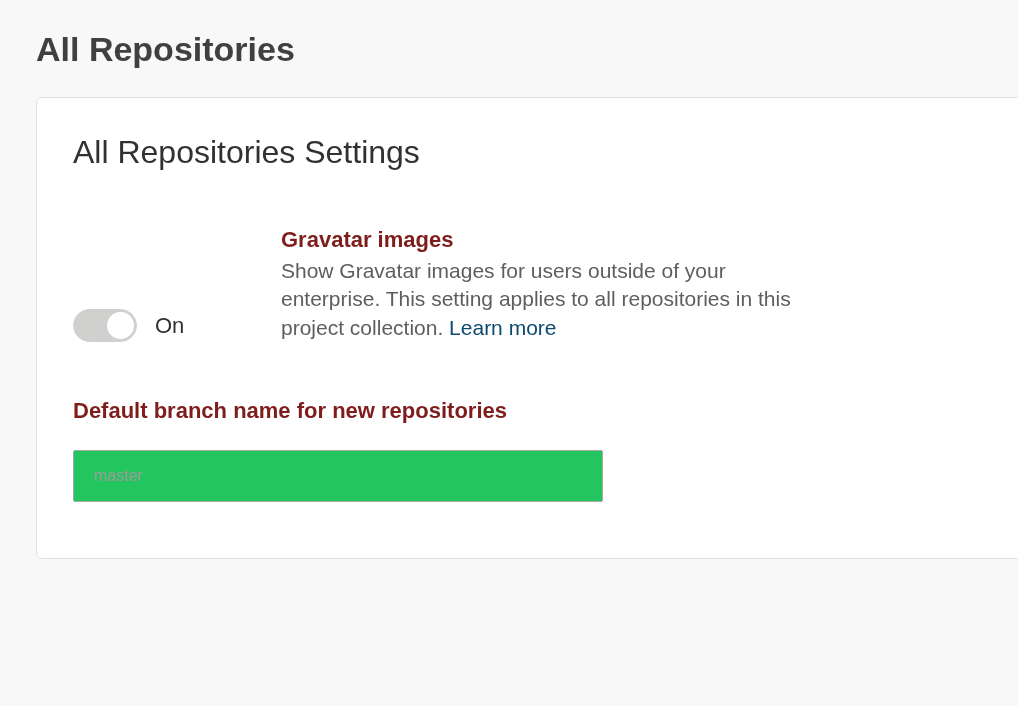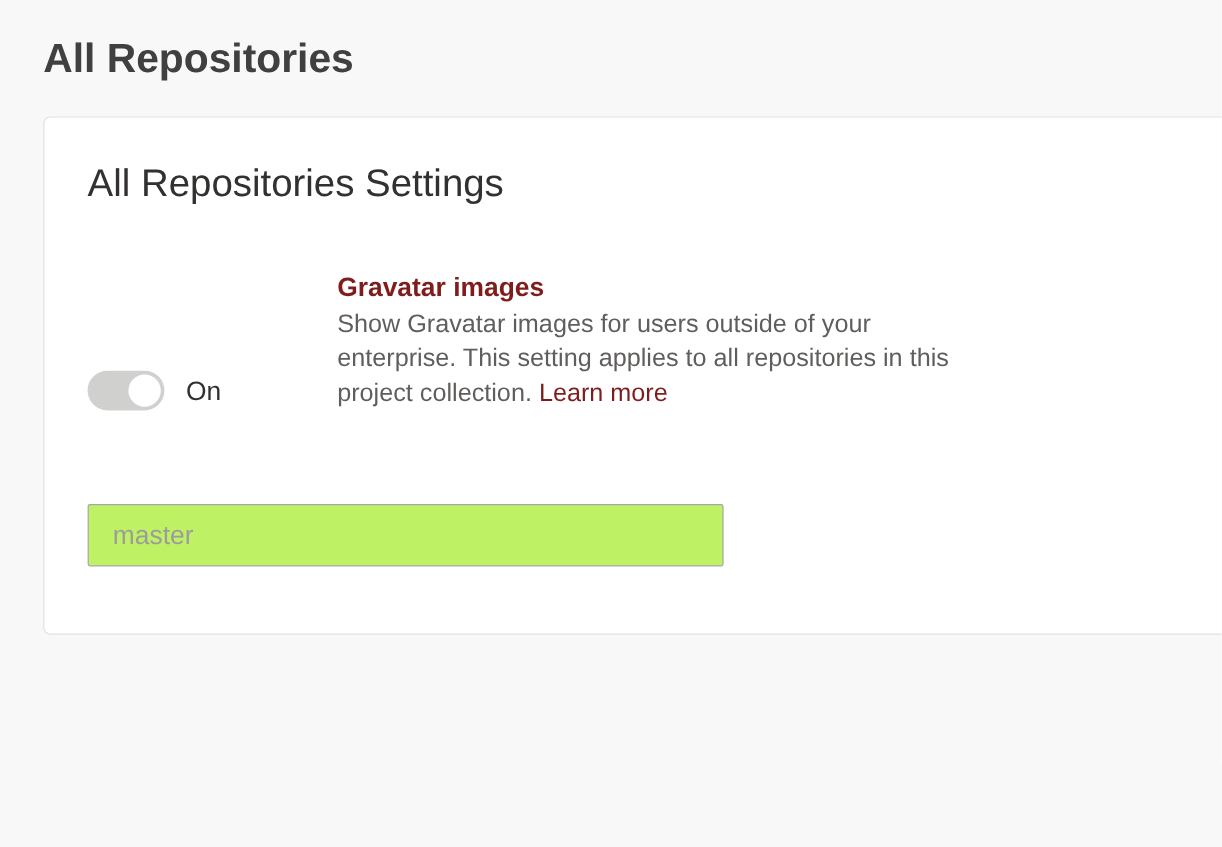--- a/index.html
+++ b/index.html
@@ -100,31 +100,31 @@
       font-weight: 700;
       color: #7f1d1d;
       margin-bottom: 4px;
     }
     .setting-desc {
       font-size: 21px;
       line-height: 1.35;
       color: #605e5c;
     }
     .learn-more {
-      color: #7f1d1d;
+      color: #0c4a6e;
       cursor: pointer;
       text-decoration: none;
     }
     .text-input {
       margin-top: 22px;
       width: 530px;
       height: 52px;
       border: 1px solid #a6a6a6;
-      background: #bef264;
-      font-size: 22px;
+      background: #22c55e;
+      font-size: 16px;
       padding: 0 20px;
       color: #323130;
       border-radius: 2px;
     }
     .text-input::placeholder {
       color: #9e9c9a;
     }
   </style>
 </head>
 <body>
@@ -145,18 +145,19 @@
       <div class="content-col">
         <div class="setting-title">Gravatar images</div>
         <div class="setting-desc">
           <span>Show Gravatar images for users outside of your enterprise. This setting applies to all repositories in this project collection. </span><a class="learn-more">Learn more</a>
         </div>
       </div>
     </div>
 
     <div class="setting-row">
       <div class="content-col">
+        <div class="setting-title">Default branch name for new repositories</div>
         <input type="text" class="text-input" placeholder="master" style="">
       </div>
     </div>
 
   </div>
 </div>
 
 </body></html>

